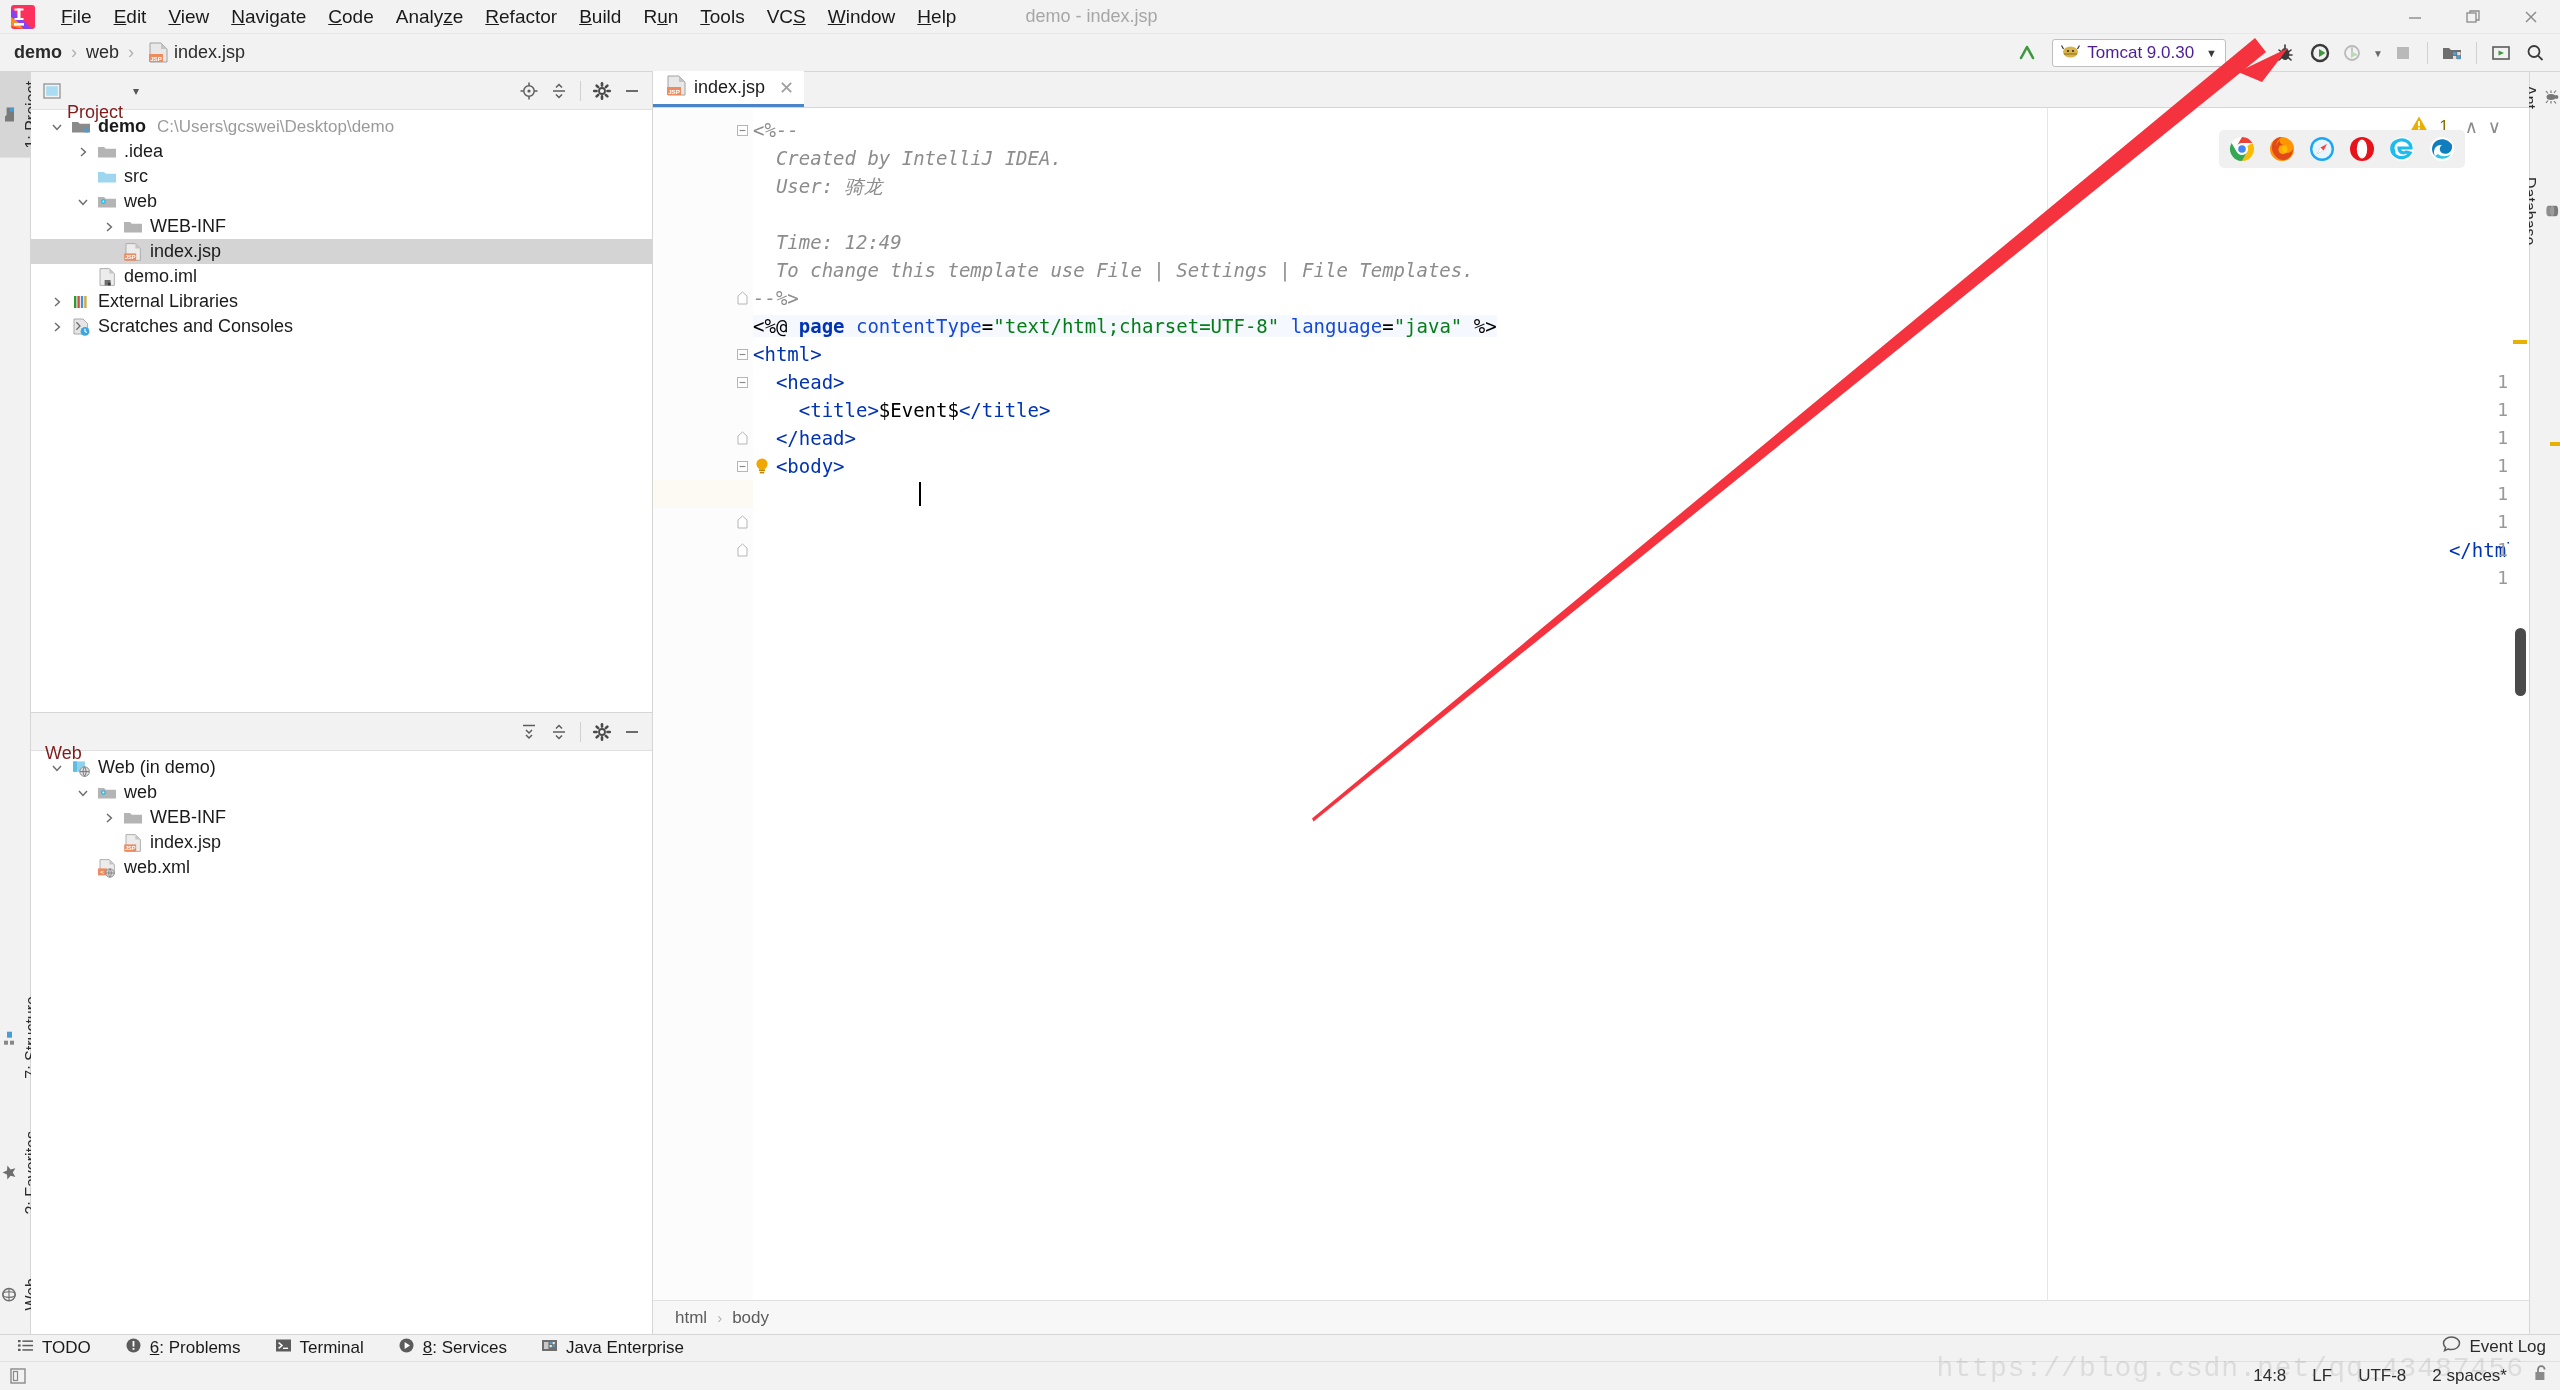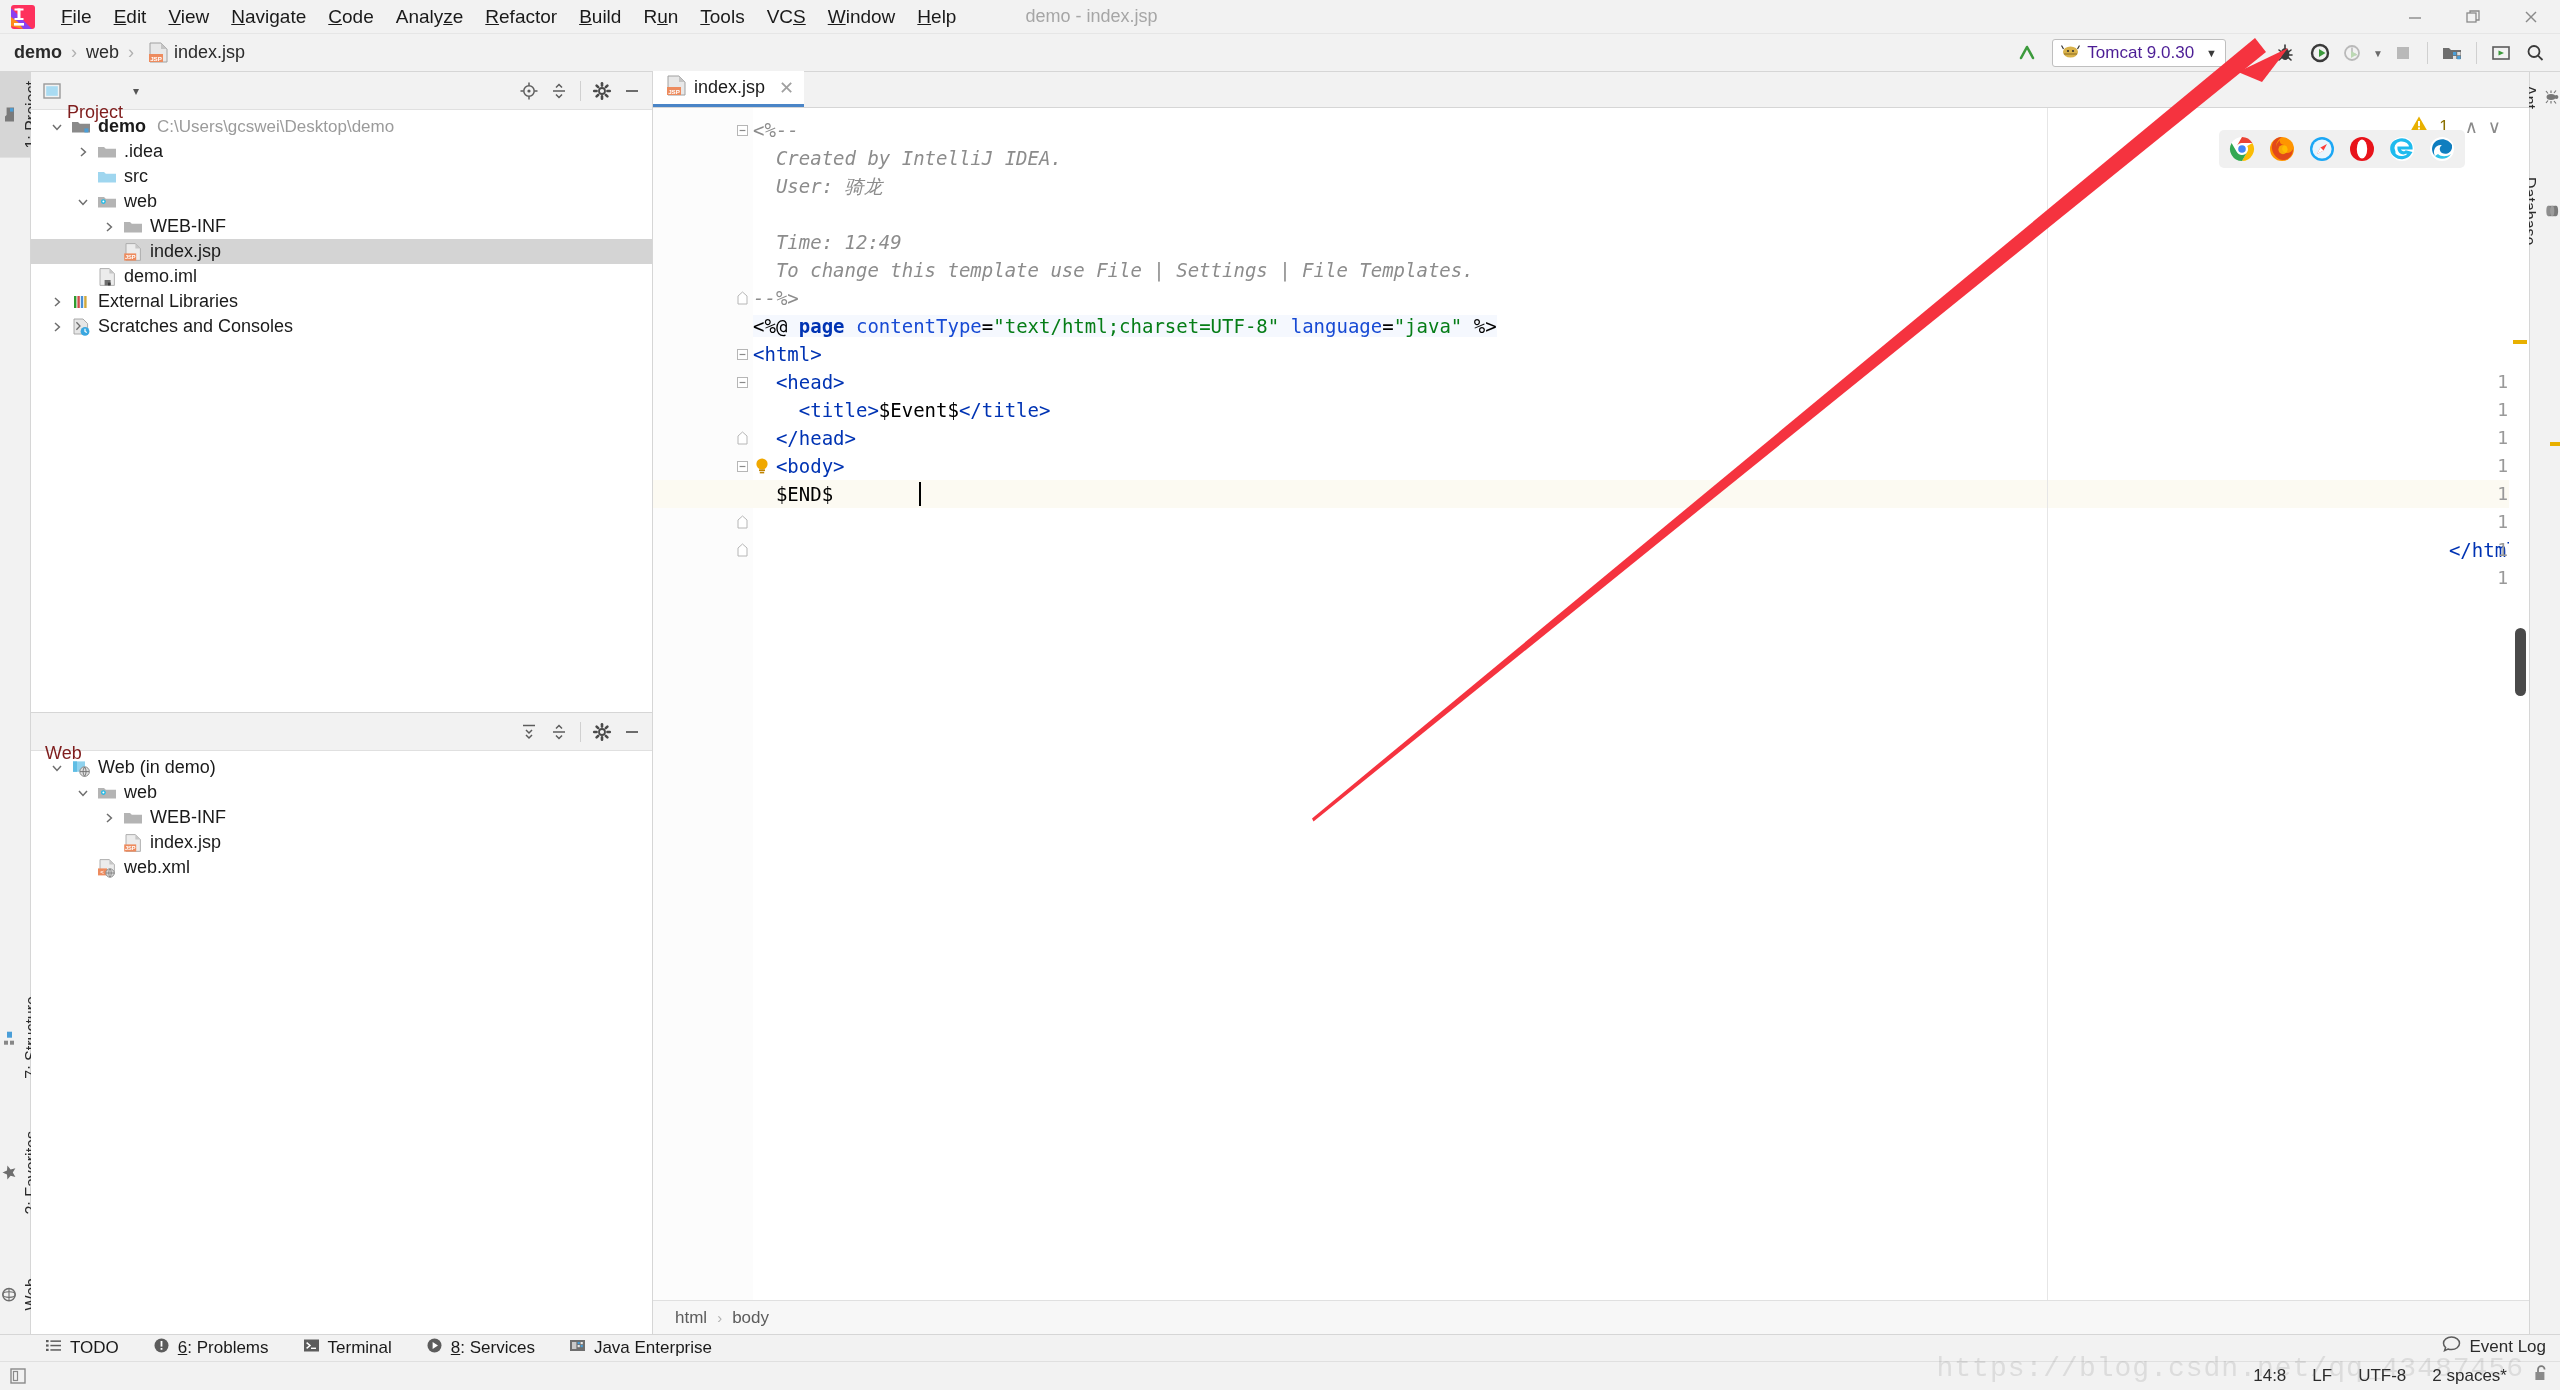--- a/index.html
+++ b/index.html
@@ -188,21 +188,21 @@
     height: 34px; background: #f7f7f7; border-top: 1px solid #e0e0e0;
     display: flex; align-items: center; padding-left: 22px; gap: 10px;
   }
   .bc { font-size: 17px; color: #5c5c5c; }
   .bc-sep { font-size: 15px; color: #b0b0b0; }
 
   
   .toolwindowbar {
     position: absolute; left: 0; bottom: 29px; width: 2560px; height: 27px;
     background: #f2f2f2; border-top: 1px solid #d6d6d6;
-    display: flex; align-items: center; gap: 0px; padding-left: 28px;
+    display: flex; align-items: center; gap: 0px; 
   }
   .twb-item { display: flex; align-items: center; gap: 8px; padding: 0 17px; font-size: 17px; color: #1a1a1a; white-space: nowrap; }
   .twb-item u { text-decoration: underline; }
 
   .statusbar {
     position: absolute; left: 0; bottom: 0; width: 2560px; height: 29px;
     background: #f2f2f2; border-top: 1px solid #e0e0e0;
     display: flex; align-items: center;
   }
   .sb-left { margin-left: 8px; display: flex; align-items: center; }
@@ -750,21 +750,20 @@
           <div class="cline" style="top: 64px;"><span></span><span><span class="tok-cmt">  User: 骑龙</span></span></div>
           <div class="cline" style="top: 120px;"><span></span><span><span class="tok-cmt">  Time: 12:49</span></span></div>
           <div class="cline" style="top: 148px;"><span></span><span><span class="tok-cmt">  To change this template use File | Settings | File Templates.</span></span></div>
           <div class="cline" style="top: 176px;"><span></span><span><span class="tok-cmt">--%&gt;</span></span></div>
           <div class="cline" style="top: 204px;"><span></span><span class="jspline"><span class="tok-jsp">&lt;%@ </span><span class="tok-kw">page </span><span class="tok-attr">contentType</span><span class="tok-jsp">=</span><span class="tok-str">"text/html;charset=UTF-8"</span><span class="tok-jsp"> </span><span class="tok-attr">language</span><span class="tok-jsp">=</span><span class="tok-str">"java"</span><span class="tok-jsp"> %&gt;</span></span></div>
           <div class="cline" style="top: 232px;"><span></span><span><span class="tok-tag">&lt;html&gt;</span></span></div>
           <div class="cline" style="top: 260px;"><span>  </span><span><span class="tok-tag">&lt;head&gt;</span></span></div>
           <div class="cline" style="top: 288px;"><span>    </span><span><span class="tok-tag">&lt;title&gt;</span><span>$Event$</span><span class="tok-tag">&lt;/title&gt;</span></span></div>
           <div class="cline" style="top: 316px;"><span>  </span><span><span class="tok-tag">&lt;/head&gt;</span></span></div>
           <div class="cline" style="top: 344px;"><span>  </span><span><span class="tok-tag">&lt;body&gt;</span></span></div>
-          <div class="cline hl" style="top: 372px;"><span>  </span><span><span>$END$</span></span></div>
           <div class="cline" style="top: 428px; text-align: right;"><span></span><span><span class="tok-tag">&lt;/html&gt;</span></span></div>
           <div class="cline" style="top: 456px;"><span></span><span></span></div>
           <div style="position: absolute; left: 166px; top: 374px; width: 2px; height: 24px; background: rgb(0, 0, 0);"></div>
         </div>
       <div id="gutter-nums">
           <div class="lnum" style="top: 8px;">1</div>
           <div class="lnum" style="top: 36px;">2</div>
           <div class="lnum" style="top: 64px;">3</div>
           <div class="lnum" style="top: 92px;">4</div>
           <div class="lnum" style="top: 120px;">5</div>

